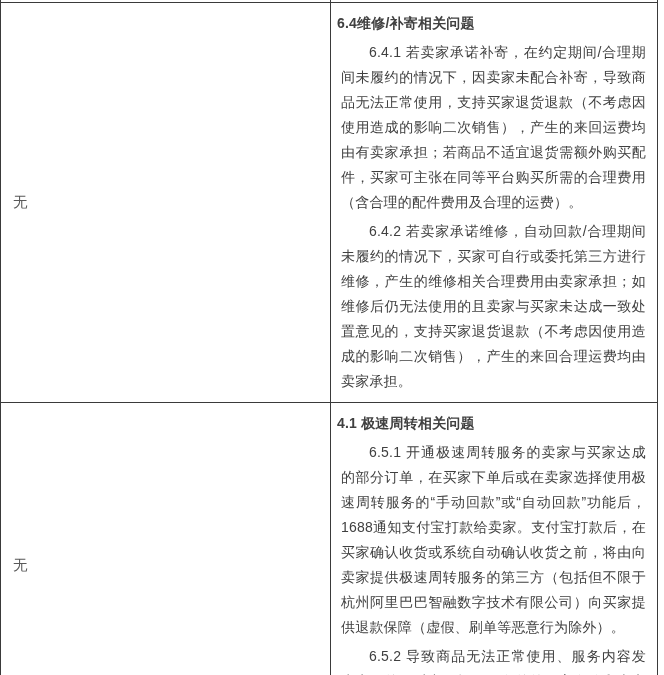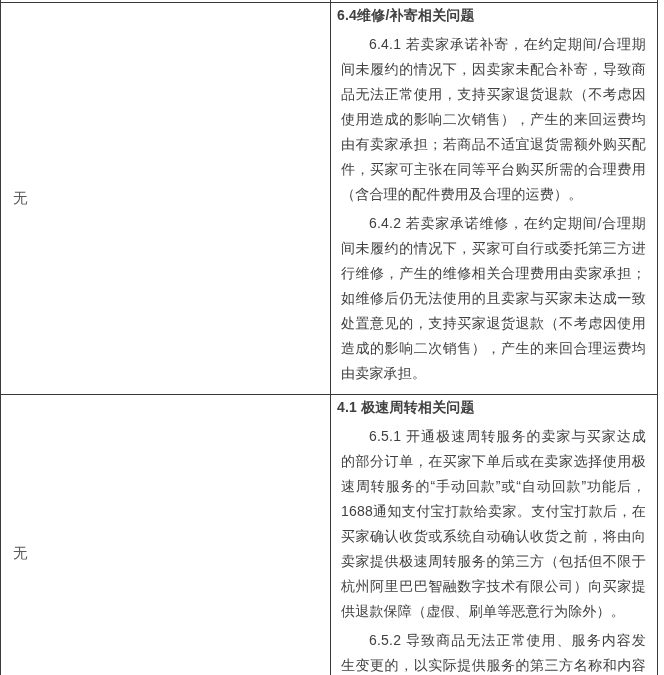--- a/index.html
+++ b/index.html
@@ -43,21 +43,21 @@
   col.left-col  { width: 330px; }
   col.right-col { width: 327px; }
 
   td.none-cell {
     padding: 0 0 0 12px;
     color: #595959;
     font-size: 14.5px;
     vertical-align: middle;
   }
   td.clause-cell {
-    padding: 0 7px 4px 6px;
+    padding: 8px 7px 4px 6px;
     color: #404040;
     font-size: 14px;
     line-height: 25px;
     text-align: justify;
     vertical-align: top;
     letter-spacing: 0.2px;
   }
   td.row-64 { height: 353px; }
   td.row-65 { height: 303px; }
 
@@ -85,21 +85,21 @@
         <tr class="partial-top">
       <td></td>
       <td></td>
     </tr>
 
     <tr>
       <td class="none-cell row-64">无</td>
       <td class="clause-cell row-64">
         <p class="clause-heading">6.4维修/补寄相关问题</p>
         <p class="clause-paragraph">6.4.1 若卖家承诺补寄，在约定期间/合理期间未履约的情况下，因卖家未配合补寄，导致商品无法正常使用，支持买家退货退款（不考虑因使用造成的影响二次销售），产生的来回运费均由有卖家承担；若商品不适宜退货需额外购买配件，买家可主张在同等平台购买所需的合理费用（含合理的配件费用及合理的运费）。</p>
-        <p class="clause-paragraph">6.4.2 若卖家承诺维修，在约定期间/合理期间未履约的情况下，买家可自行或委托第三方进行维修，产生的维修相关合理费用由卖家承担；如维修后仍无法使用的且卖家与买家未达成一致处置意见的，支持买家退货退款（不考虑因使用造成的影响二次销售），产生的来回合理运费均由卖家承担。</p>
+        <p class="clause-paragraph">6.4.2 若卖家承诺维修，自动回款/合理期间未履约的情况下，买家可自行或委托第三方进行维修，产生的维修相关合理费用由卖家承担；如维修后仍无法使用的且卖家与买家未达成一致处置意见的，支持买家退货退款（不考虑因使用造成的影响二次销售），产生的来回合理运费均由卖家承担。</p>
       </td>
     </tr>
 
     <tr>
       <td class="none-cell row-65">无</td>
       <td class="clause-cell row-65">
         <p class="clause-heading">4.1 极速周转相关问题</p>
         <p class="clause-paragraph">6.5.1 开通极速周转服务的卖家与买家达成的部分订单，在买家下单后或在卖家选择使用极速周转服务的“手动回款”或“自动回款”功能后，1688通知支付宝打款给卖家。支付宝打款后，在买家确认收货或系统自动确认收货之前，将由向卖家提供极速周转服务的第三方（包括但不限于杭州阿里巴巴智融数字技术有限公司）向买家提供退款保障（虚假、刷单等恶意行为除外）。</p>
         <p class="clause-paragraph">6.5.2 导致商品无法正常使用、服务内容发生变更的，以实际提供服务的第三方名称和内容为准。</p>
       </td>

